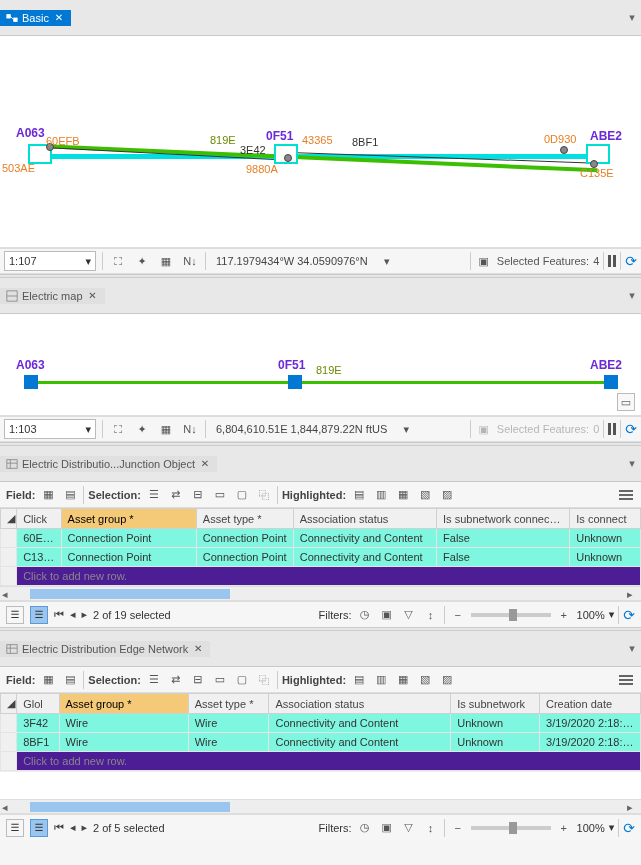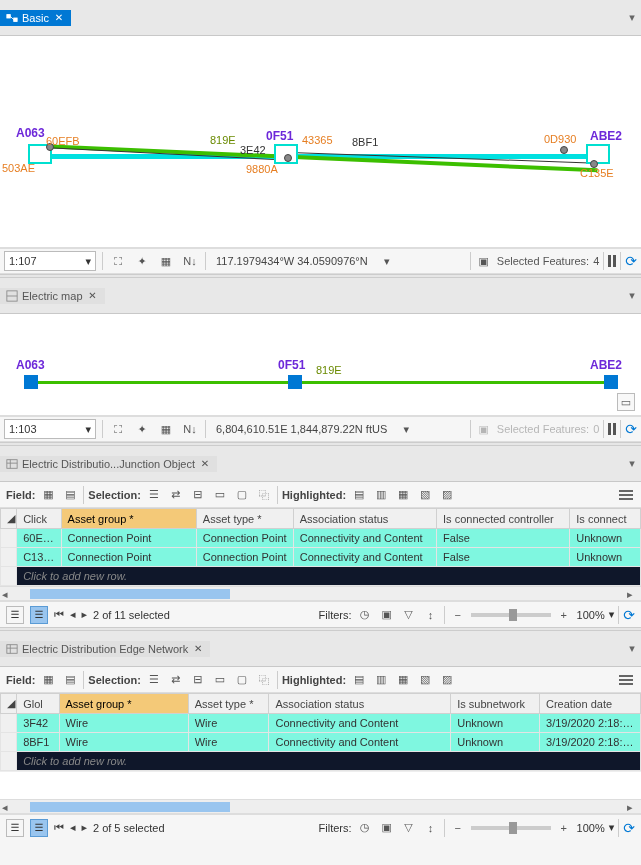--- a/index.html
+++ b/index.html
@@ -52,21 +52,21 @@
   .hamburger span{width:14px;height:2px;background:#666;}
 
   
   .grid { background:#fff; border-bottom:1px solid #ddd; }
   .grid table { border-collapse:collapse; width:100%; table-layout:fixed; }
   .grid th{ background:#f0f0f0; border:1px solid #d0d0d0; text-align:left; padding:3px 6px; font-weight:normal; font-size:11px; color:#444; white-space:nowrap; overflow:hidden; text-overflow:ellipsis;}
   .grid th.sorted{ background:#f4c978; color:#000; }
   .grid td{ border:1px solid #e4e4e4; padding:3px 6px; font-size:11px; white-space:nowrap; overflow:hidden; text-overflow:ellipsis;}
   .grid tr.sel td{ background:#7ff7e0; }
   .grid td.greencol{ background:#cfe8b7; }
-  .grid td.pale{ color:#888; background:#0f172a;font-style:italic; }
+  .grid td.pale{ color:#888; background:#4c1d95; }
   .rowhdr{ width:16px; background:#f0f0f0 !important; }
   .hscroll { height:14px; background:#eee; border-top:1px solid #ddd; position:relative; }
   .hscroll .thumb { position:absolute; left:30px; top:2px; height:10px; width:200px; background:#99c5ef; }
   .hscroll .arrow{ position:absolute; top:1px; width:12px; height:12px; color:#666; }
 
   
   .gridfoot { display:flex; align-items:center; gap:6px; height:26px; background:#f6f6f6; border-top:1px solid #ddd; padding:0 6px;}
   .viewbtn { width:18px; height:18px; border:1px solid #bbb; display:inline-flex; align-items:center; justify-content:center; font-size:10px; }
   .viewbtn.active { background:#99c5ef; border-color:#5a9bd5; }
   .nav-arrow{ color:#444; }
@@ -264,21 +264,21 @@
         <col style="width:132px">
         <col style="width:70px">
       </colgroup>
   <tbody>
         <tr>
     <th class="rowhdr">◢</th>
     <th>Click</th>
     <th class="sorted">Asset group *</th>
     <th>Asset type *</th>
     <th>Association status</th>
-    <th>Is connected controller</th>
+    <th>Is subnetwork connected</th>
     <th>Is connect</th>
   </tr>
   <tr class="sel">
     <td class="rowhdr"></td>
     <td>60EFB</td>
     <td class="greencol">Connection Point</td>
     <td>Connection Point</td>
     <td>Connectivity and Content</td>
     <td>False</td>
     <td>Unknown</td>
@@ -304,21 +304,21 @@
   <span class="arrow" style="right:2px">▸</span>
 </div>
 </div>
 
 <div class="gridfoot">
   <span class="viewbtn">☰</span>
   <span class="viewbtn active">☰</span>
   <span class="nav-arrow">⏮</span>
   <span class="nav-arrow">◂</span>
   <span class="nav-arrow">▸</span>
-  <span>2 of 11 selected</span>
+  <span>2 of 19 selected</span>
   <div class="sb-right">
     <span>Filters:</span>
     <span class="tool-ico">◷</span>
     <span class="tool-ico">▣</span>
     <span class="tool-ico">▽</span>
     <span class="tool-ico">↕</span>
     <div class="sep"></div>
     <span class="tool-ico">−</span>
     <div class="slider">
         <div class="knob"></div>

